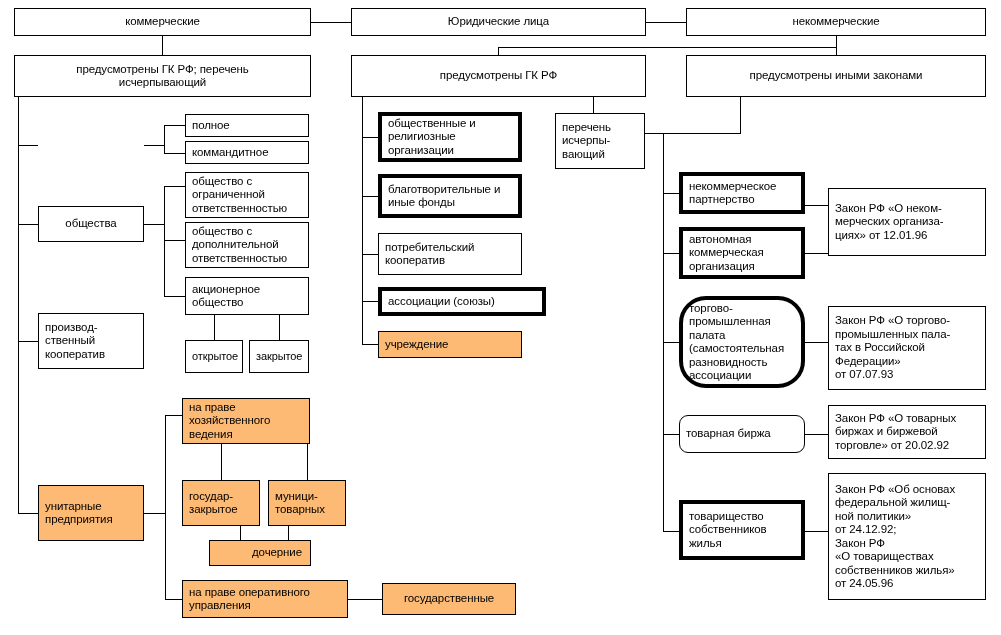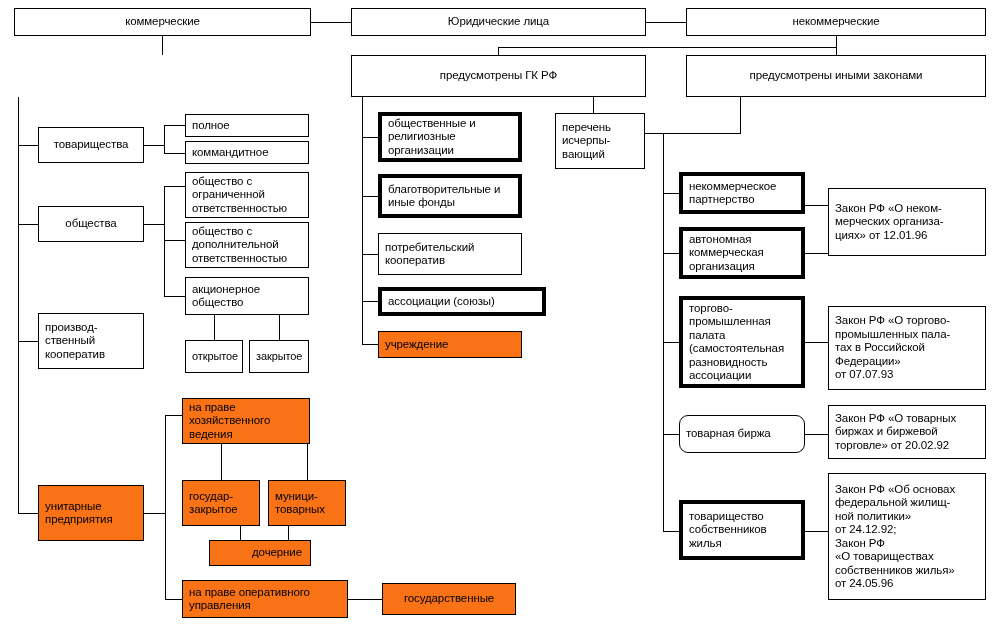--- a/index.html
+++ b/index.html
@@ -4,21 +4,21 @@
 <style>
   html,body{margin:0;padding:0;background:#ffffff;}
   body{font-family:"Liberation Sans","DejaVu Sans",sans-serif;}
   #canvas{position:relative;width:1001px;height:635px;background:#ffffff;overflow:hidden;}
   .box{position:absolute;box-sizing:border-box;border:1px solid #000;background:#fff;
        color:#000;font-size:11.5px;line-height:13.5px;display:flex;align-items:center;
        padding:2px 6px;letter-spacing:-0.1px;}
   .box.center{justify-content:center;text-align:center;}
   .box.left{justify-content:flex-start;text-align:left;}
   .box.bold{border:4px solid #000;}
-  .box.gray{background:#f97316;}
+  .box.gray{background:#fdba74;}
   .box .txt{display:block;width:100%;white-space:pre-line;}
   .ln{position:absolute;background:#000;}
   .h{height:1px;}
   .v{width:1px;}
 </style>
 </head>
 <body>
 
 <div id="canvas">
 
@@ -30,40 +30,41 @@
     <span class="txt">Юридические лица</span>
   </div>
 
   <div class="box center" style="left:686px;top:8px;width:300px;height:28px;">
     <span class="txt">некоммерческие</span>
   </div>
 
   <div class="ln h" style="left:311px;top:22px;width:40px;"></div>
   <div class="ln h" style="left:646px;top:22px;width:40px;"></div>
 
+  <div class="box center" style="left:14px;top:55px;width:297px;height:42px;">
+    <span class="txt">предусмотрены ГК РФ; перечень
+исчерпывающий</span>
+  </div>
 
   <div class="box center" style="left:351px;top:55px;width:295px;height:42px;">
     <span class="txt">предусмотрены ГК РФ</span>
   </div>
 
   <div class="box center" style="left:686px;top:55px;width:300px;height:42px;">
     <span class="txt">предусмотрены иными законами</span>
   </div>
 
   <div class="ln v" style="left:162px;top:36px;height:19px;"></div>
   <div class="ln v" style="left:836px;top:36px;height:11px;"></div>
   <div class="ln h" style="left:498px;top:47px;width:339px;"></div>
   <div class="ln v" style="left:498px;top:47px;height:8px;"></div>
   <div class="ln v" style="left:836px;top:47px;height:8px;"></div>
 
   <div class="ln v" style="left:18px;top:97px;height:416px;"></div>
 
-  <div class="box center" style="left:38px;top:127px;width:106px;height:36px;">
-    <span class="txt">товарищества</span>
-  </div>
   <div class="ln h" style="left:18px;top:145px;width:20px;"></div>
 
   <div class="box left" style="left:185px;top:114px;width:124px;height:23px;">
     <span class="txt">полное</span>
   </div>
   <div class="box left" style="left:185px;top:141px;width:124px;height:23px;">
     <span class="txt">коммандитное</span>
   </div>
   <div class="ln h" style="left:144px;top:145px;width:20px;"></div>
   <div class="ln v" style="left:164px;top:125px;height:28px;"></div>
@@ -202,21 +203,21 @@
   </div>
   <div class="ln h" style="left:663px;top:193px;width:16px;"></div>
 
   <div class="box bold left" style="left:679px;top:227px;width:126px;height:52px;">
     <span class="txt">автономная
 коммерческая
 организация</span>
   </div>
   <div class="ln h" style="left:663px;top:253px;width:16px;"></div>
 
-  <div class="box bold left" style="left:679px;top:296px;width:126px;height:92px;">
+  <div class="box bold left" style="left:679px;top:296px;width:126px;height:92px;border-radius:27px;">
     <span class="txt">торгово-
 промышленная
 палата
 (самостоятельная
 разновидность
 ассоциации</span>
   </div>
   <div class="ln h" style="left:663px;top:342px;width:16px;"></div>
 
   <div class="box left" style="left:679px;top:415px;width:126px;height:38px;border-radius:9px;">

